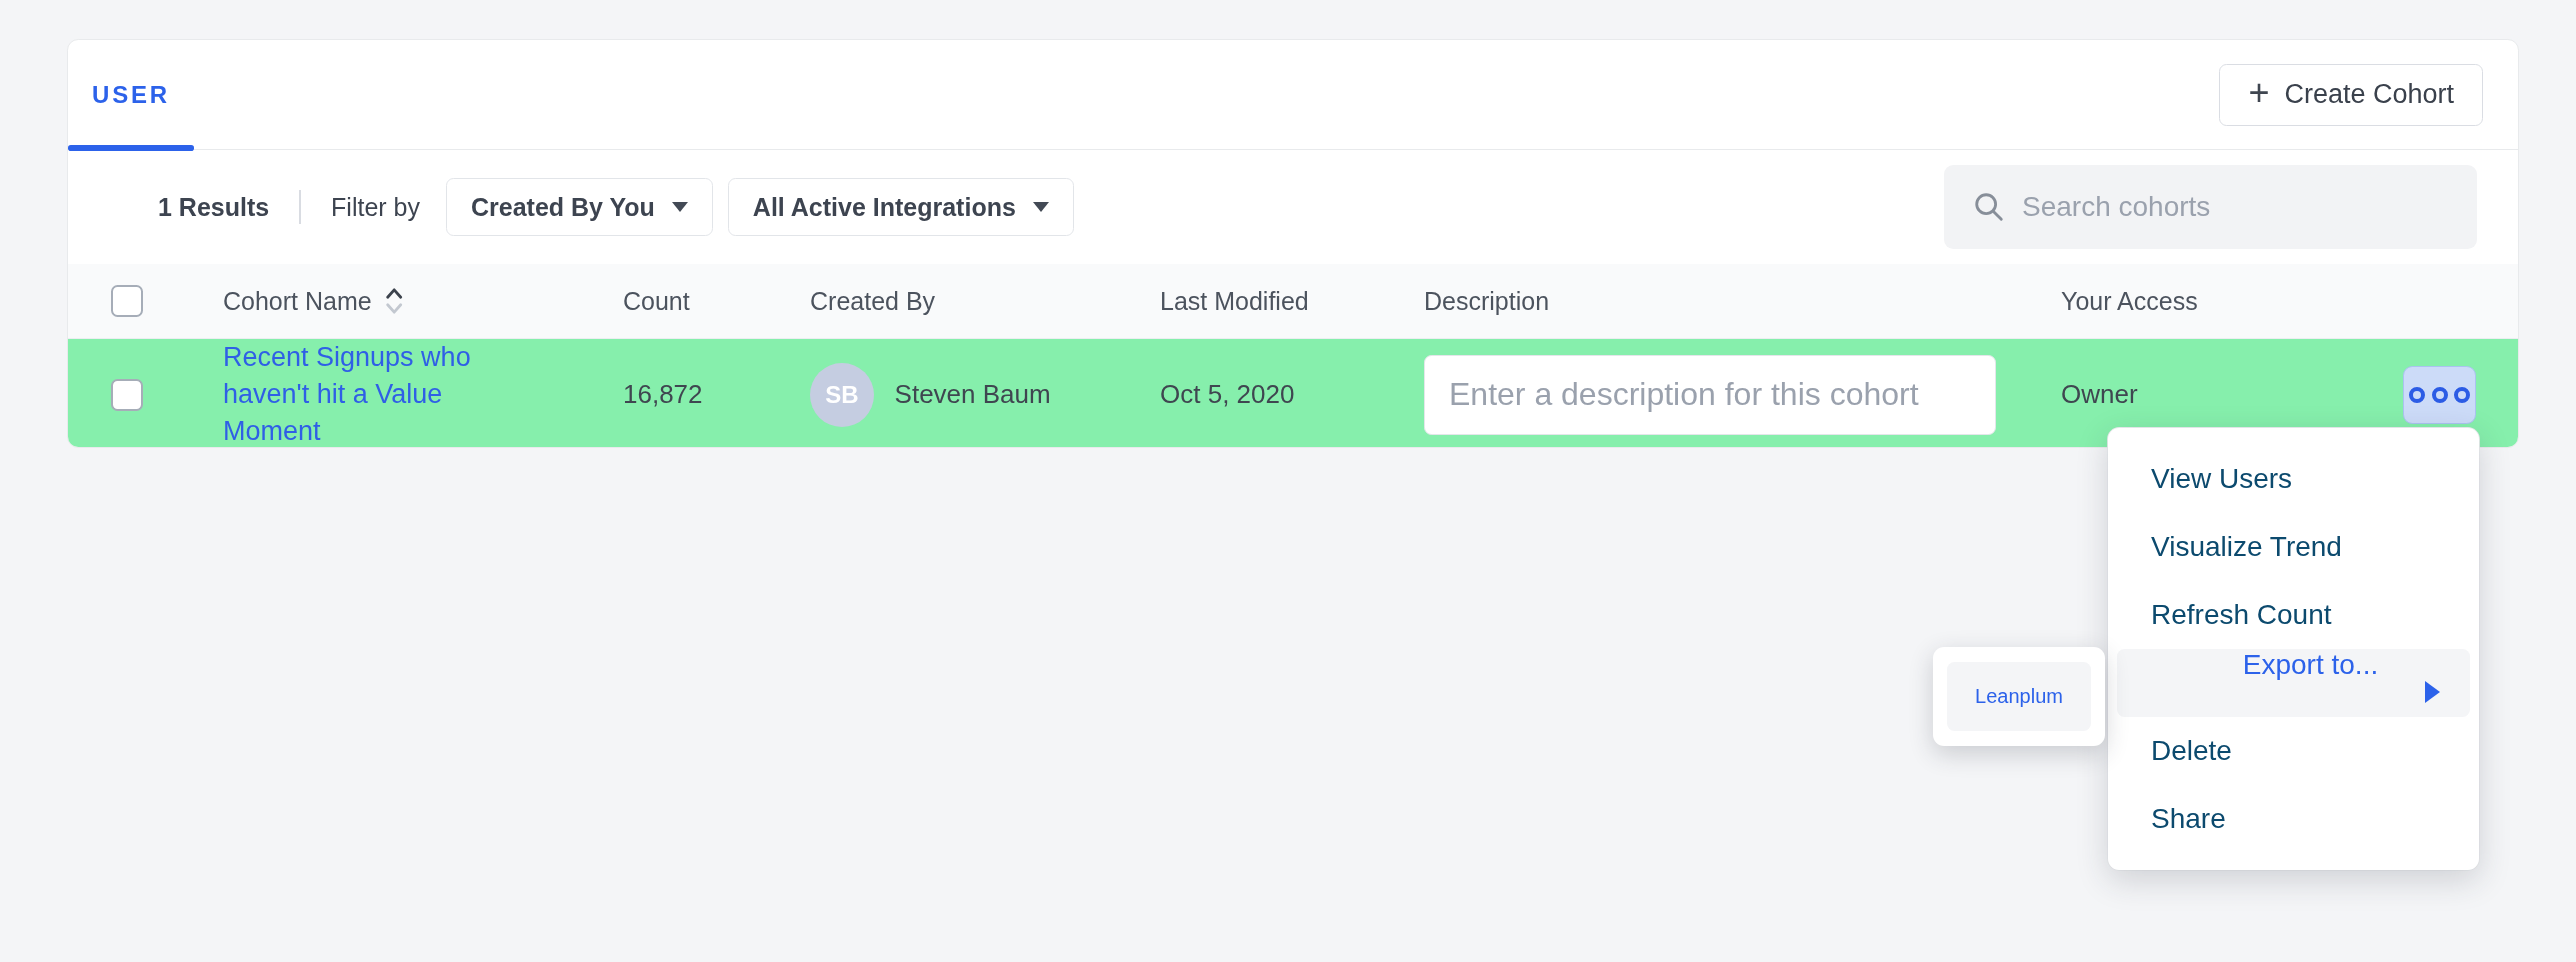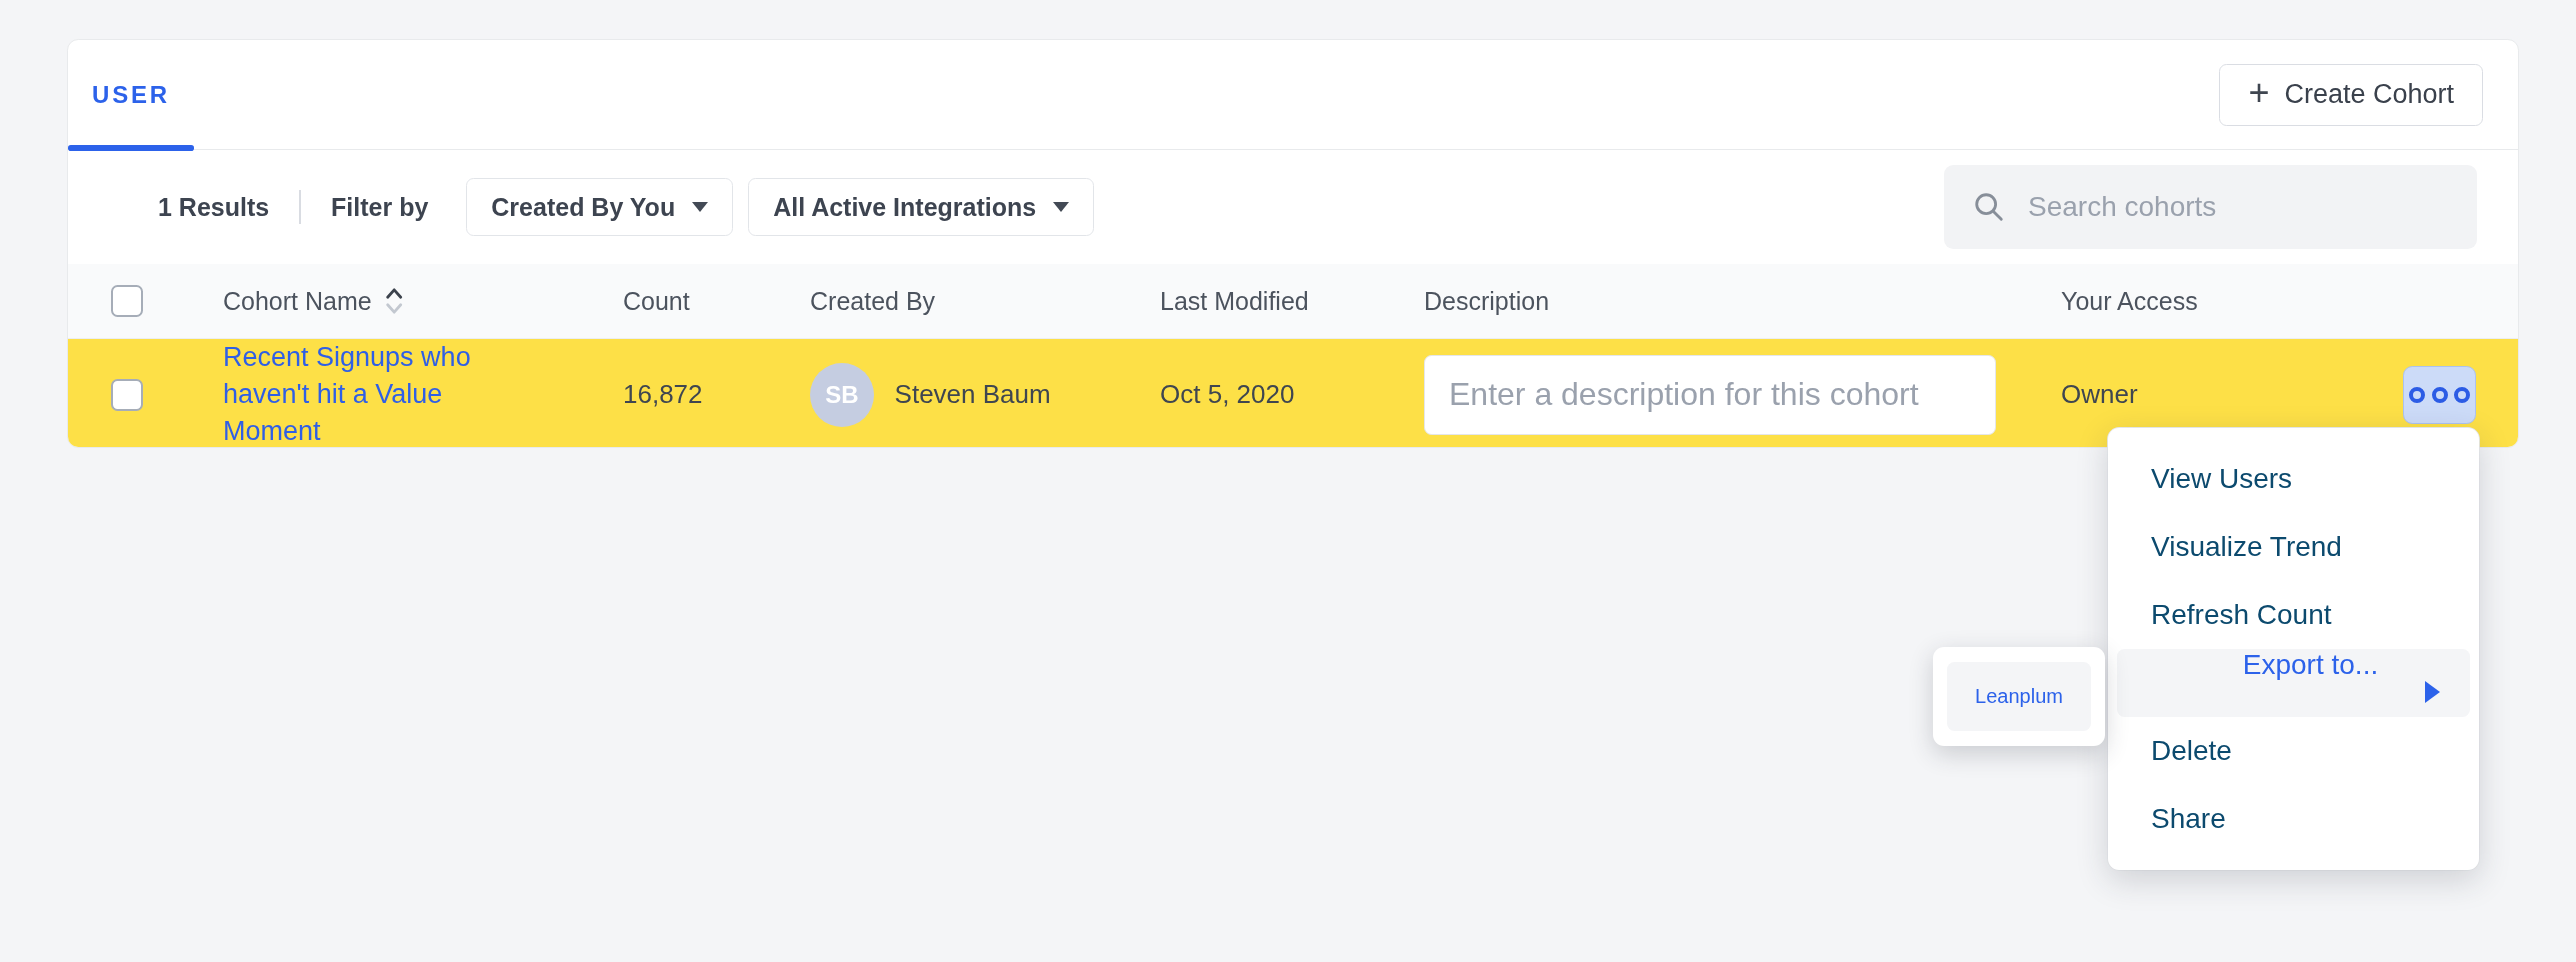--- a/index.html
+++ b/index.html
@@ -50,36 +50,36 @@
   .create-btn .plus { font-size: 36px; font-weight: 300; color: #3f4650; line-height: 1; margin-top: -3.7px; }
 
   
   .filterbar {
     height: 114px;
     display: flex; align-items: center;
     padding-left: 90px; padding-right: 41px;
   }
   .results { font-size: 25px; font-weight: bold; color: #3d4450; }
   .vdivider { width: 1.9px; height: 34px; background: #d9dce2; margin: 0 30px; }
-  .filterby { font-size: 25px; font-weight: bold; color: #3d4450; margin-right: 38px; }
+  .filterby { font-size: 25px; font-weight: normal; color: #3d4450; margin-right: 26px; }
   .dropdown {
     display: flex; align-items: center; gap: 17px;
     height: 58px; padding: 0 24px; margin-right: 15px;
     background: #fff; border: 1.9px solid #e2e5e9; border-radius: 7.5px;
     font-size: 25px; font-weight: bold; color: #3d4450;
     cursor: pointer;
   }
   .caret-down {
     width: 0; height: 0;
     border-left: 8.4px solid transparent; border-right: 8.4px solid transparent;
     border-top: 10.3px solid #434a55;
   }
   .spacer { flex: 1; }
   .search {
-    display: flex; align-items: center; gap: 22px;
+    display: flex; align-items: center; gap: 16px;
     width: 533px; height: 84px; padding: 0 28px;
     background: #f2f3f5; border-radius: 9.3px;
   }
   .search input {
     flex: 1; border: none; outline: none; background: transparent;
     font-size: 28px; color: #3f4650;
     font-family: "Liberation Sans", sans-serif;
   }
   .search input::placeholder { color: #9aa1ad; }
 
@@ -90,21 +90,21 @@
     align-items: center;
   }
   .thead {
     height: 75px;
     background: #f9fafb;
     border-bottom: 1.9px solid #eceef1;
     font-size: 25px; font-weight: 500; color: #4c535e;
   }
   .trow {
     height: 110px;
-    background: #fde047;
+    background: #86efac;
     font-size: 26px; color: #3f4650;
   }
   .cell-check { padding-left: 43px; }
   .checkbox {
     width: 32px; height: 32px;
     background: #fff; border: 2.8px solid #a6adb8; border-radius: 6.5px;
     cursor: pointer;
   }
   .th-name { display: flex; align-items: center; gap: 11.2px; cursor: pointer; }
   .sort-icon { display: inline-flex; }

